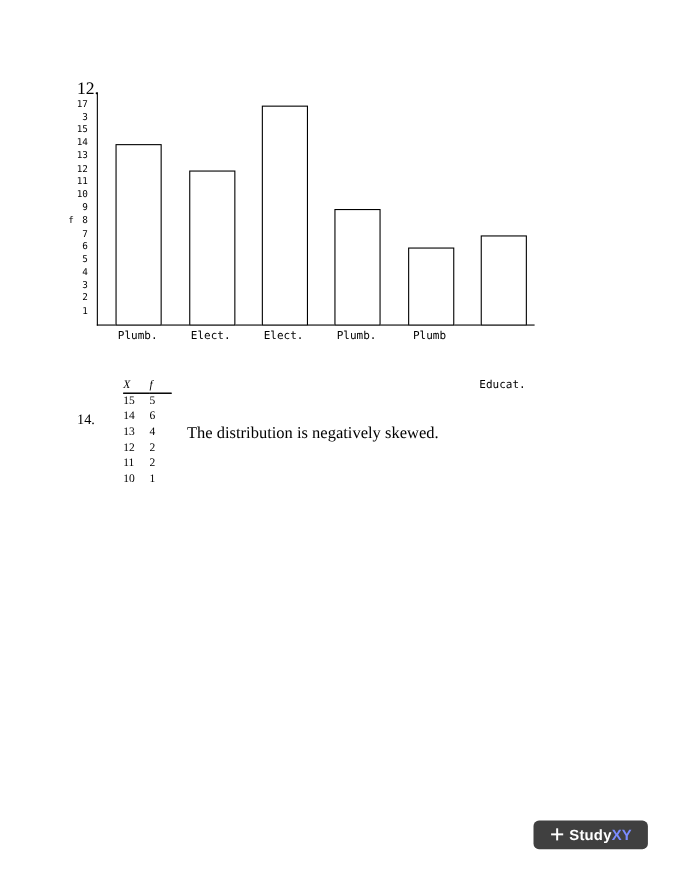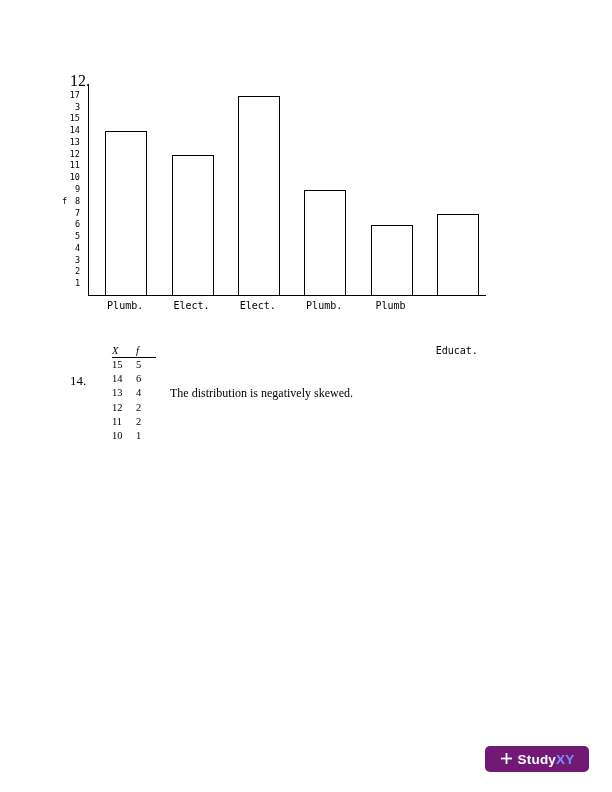--- a/index.html
+++ b/index.html
@@ -159,31 +159,31 @@
     width: 18px;
   }
   #freq-table td.col-f, #freq-table th.col-f {
     width: 14px;
   }
   #skew-note {
     position: absolute;
     left: 170px;
     top: 46px;
     font-family: "Liberation Serif", serif;
-    font-size: 12px;
+    font-size: 15px;
   }
 
   
   #watermark {
     position: absolute;
     left: 485px;
     top: 746px;
     width: 104px;
     height: 26px;
-    background: #701a75;
+    background: #404040;
     border-radius: 5px;
     display: flex;
     align-items: center;
     justify-content: center;
     gap: 5px;
   }
   #watermark .plus {
     color: #ffffff;
     font-family: "DejaVu Sans", sans-serif;
     font-size: 15px;

